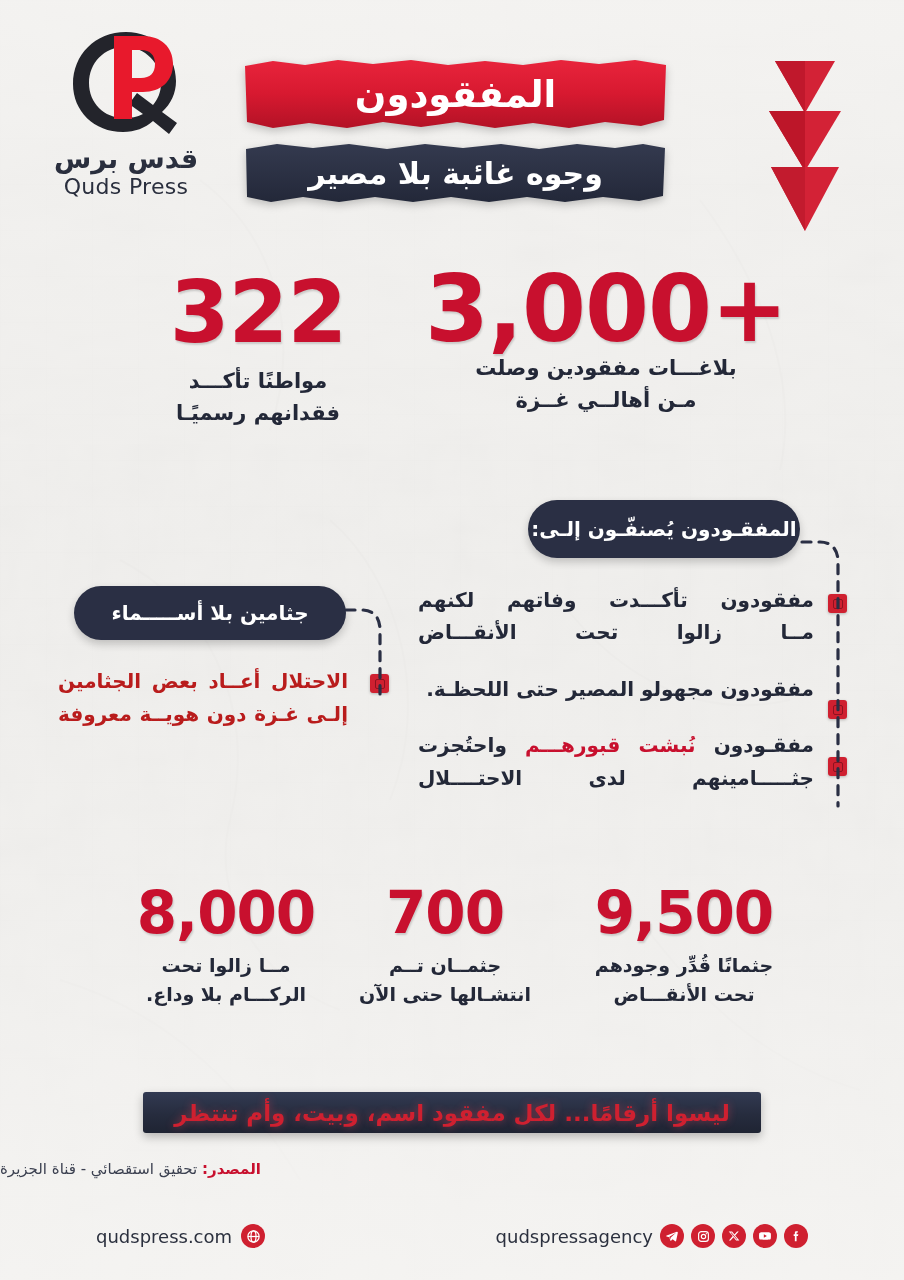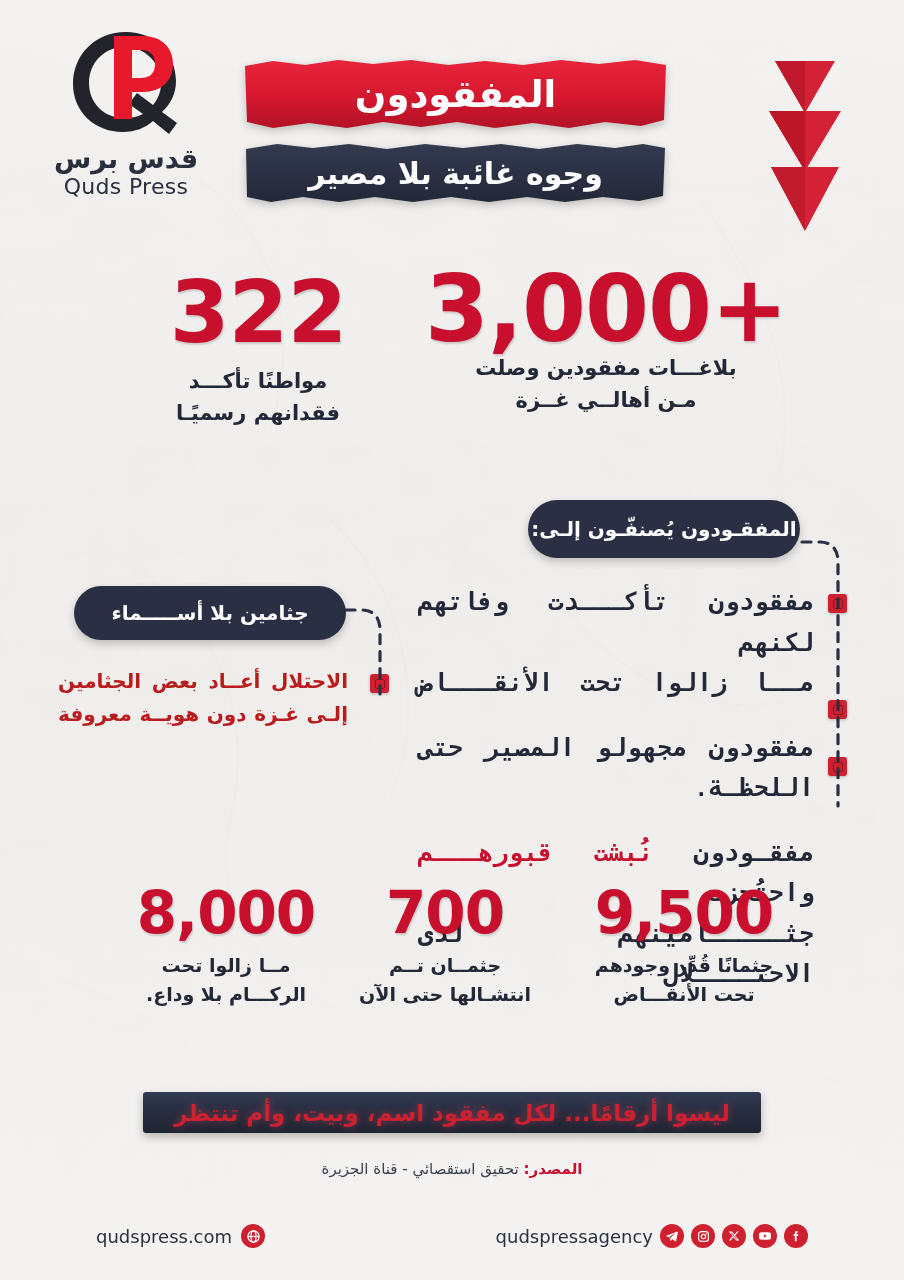--- a/index.html
+++ b/index.html
@@ -55,22 +55,22 @@
 
   
   .pill{position:absolute;background:#2a2f44;color:#fff;border-radius:40px;
         display:flex;align-items:center;justify-content:center;font-weight:700;
         box-shadow:0 4px 9px rgba(0,0,0,.20);}
   #pill-classify{left:528px;top:500px;width:272px;height:58px;font-size:20px;}
   #pill-nameless{left:74px;top:586px;width:272px;height:54px;font-size:20px;}
 
   
   .clist{position:absolute;left:418px;top:584px;width:396px;}
-  .clist .li{color:#232838;font-weight:700;font-size:25px;line-height:1.62;
-             text-align:justify;text-align-last:justify;margin-bottom:24px;font-family:Liberation Mono, monospace;}
+  .clist .li{color:#232838;font-weight:700;font-size:20px;line-height:1.62;
+             text-align:justify;text-align-last:justify;margin-bottom:24px;}
   .clist .hl{color:#c8102e;}
 
   
   .nameless-body{position:absolute;left:58px;top:665px;width:290px;
       color:#b91c1c;font-weight:700;font-size:20px;line-height:1.66;
       text-align:justify;text-align-last:justify;}
 
   
   .conn{position:absolute;z-index:3;}
   .marker{position:absolute;width:19px;height:19px;background:#cf2030;
@@ -89,21 +89,21 @@
   #stat-9500 .num{font-size:58px;}
   #stat-9500 .cap{font-size:19px;margin-top:10px;}
 
   
   .banner{position:absolute;left:143px;top:1092px;width:618px;height:41px;
     background:linear-gradient(180deg,#323a52 0%,#262c3e 55%,#1f2433 100%);
     border-radius:3px;display:flex;align-items:center;justify-content:center;
     box-shadow:0 4px 10px rgba(0,0,0,.25);}
   .banner span{color:#cf2030;font-weight:700;font-size:23px;letter-spacing:.2px;
                text-shadow:0 0 9px rgba(255,70,90,.45);}
-  .source{position:absolute;left:0;top:1160px;width:904px;text-align:center;
+  .source{position:absolute;left:0;top:1160px;width:904px;text-align:left;
           font-size:15px;color:#3b4050;font-weight:400;}
   .source .lbl{color:#c8102e;font-weight:700;}
 
   
   .footer{position:absolute;left:0;top:1224px;width:904px;height:40px;}
   .fl{position:absolute;left:96px;top:0;display:flex;align-items:center;gap:9px;}
   .fr{position:absolute;right:96px;top:0;display:flex;align-items:center;gap:7px;}
   .ficon{width:24px;height:24px;border-radius:50%;background:#cf2030;color:#fff;
          display:flex;align-items:center;justify-content:center;flex:0 0 auto;}
   .ftxt{font-size:18px;color:#2b303e;font-weight:400;direction:ltr;}

